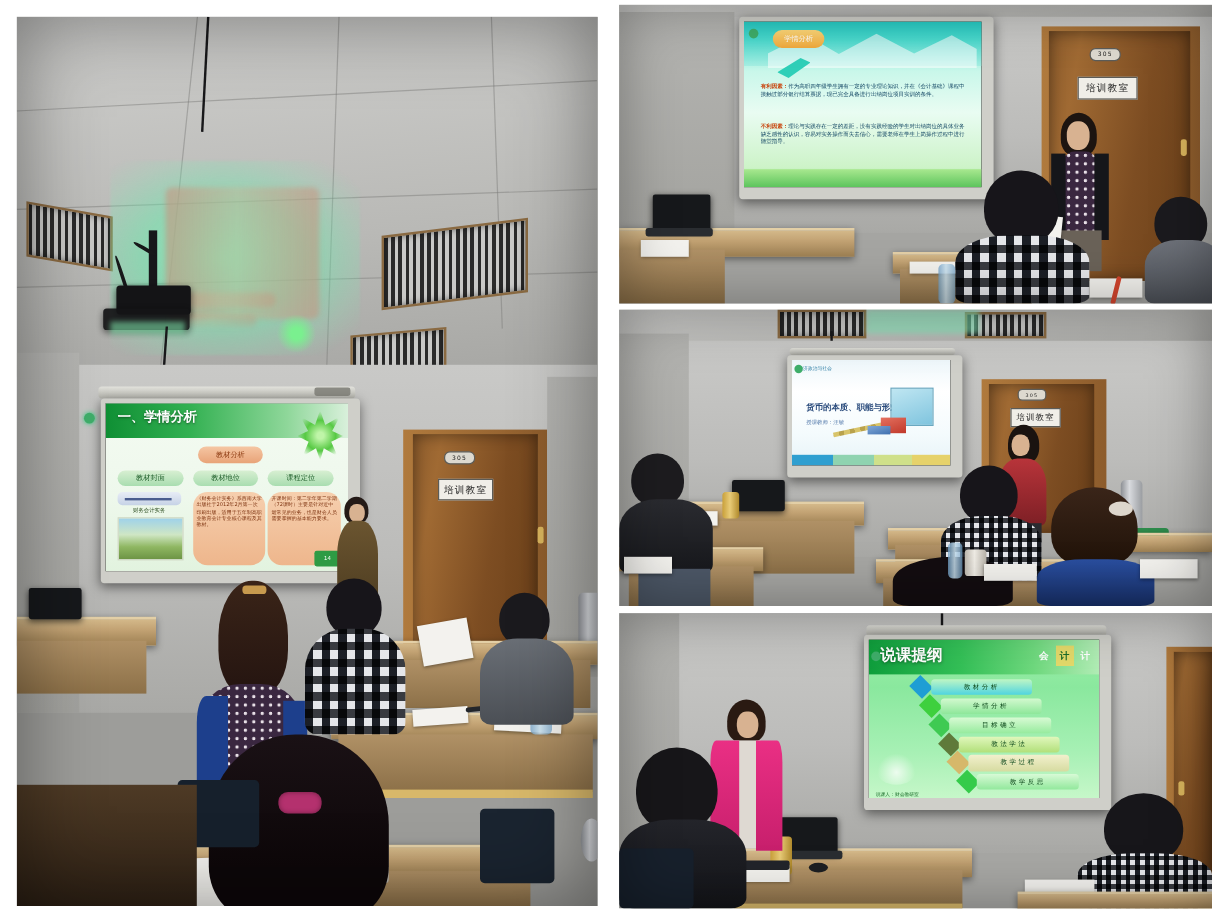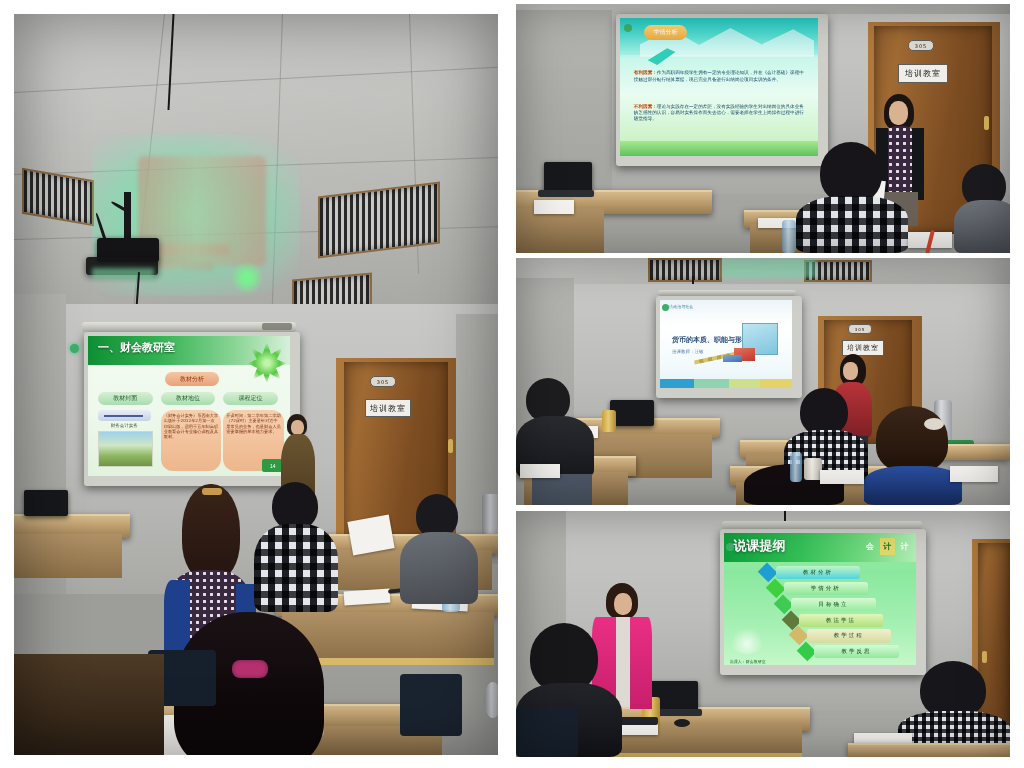--- a/index.html
+++ b/index.html
@@ -173,21 +173,21 @@
     <div class="wall2" style="left:0;top:280px;width:52px;height:300px;"></div>
 
     <div class="rollbar" style="left:68px;top:308px;width:214px;height:10px;"></div>
     <div style="position:absolute;left:248px;top:309px;width:30px;height:7px;background:#8b8b84;border-radius:2px;font-size:4px;color:#ddd;text-align:center;"></div>
 
     <div class="screenframe" style="left:70px;top:318px;width:210px;height:148px;padding:3px;">
       <div class="screeninner" style="left:4px;top:4px;width:202px;height:140px;">
         <div class="slide slideA">
           <div class="titlebar"></div>
           <div class="burst"></div>
-          <div class="titletext" style="font-size:11px;">一、财会教研室</div>
+          <div class="titletext" style="font-size:11px;">一、学情分析</div>
 
           <div class="pillTop" style="left:38%;top:26%;width:27%;height:10%;font-size:6px;">教材分析</div>
 
           <div class="pill" style="left:5%;top:40%;width:27%;height:9.5%;font-size:6px;">教材封面</div>
           <div class="pill" style="left:36%;top:40%;width:27%;height:9.5%;font-size:6px;">教材地位</div>
           <div class="pill" style="left:67%;top:40%;width:27%;height:9.5%;font-size:6px;">课程定位</div>
 
           <div class="arrowbox" style="left:5%;top:53%;width:26%;height:8%;">
             <div class="arrowline" style="left:12%;top:45%;width:74%;"></div>
           </div>

